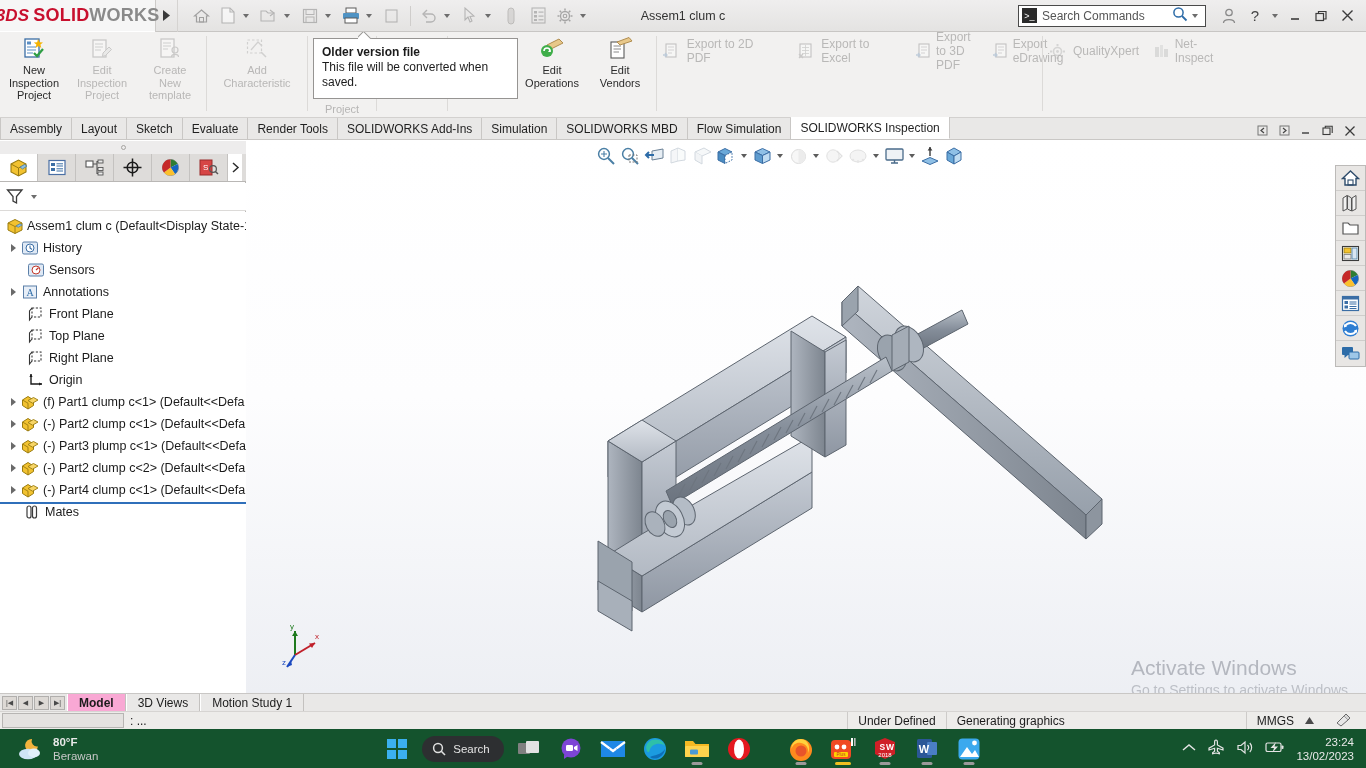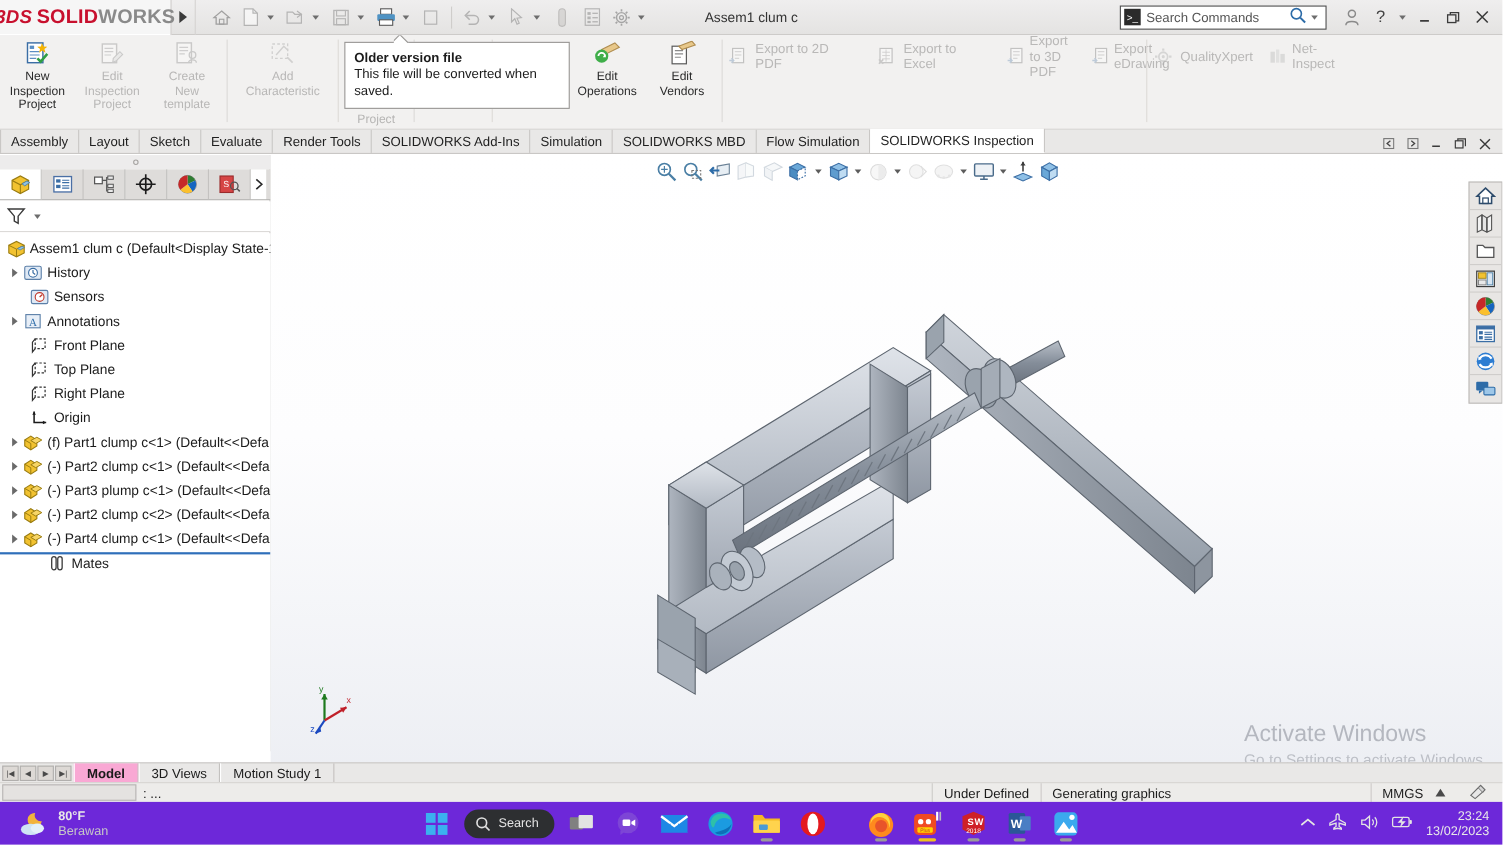--- a/index.html
+++ b/index.html
@@ -183,21 +183,21 @@
     border-top:1px solid #d6d4d2;
   }
   .sb-input{ width:122px; height:15px; background:#e4e2e0; border:1px solid #b7b5b3; margin-left:2px;}
   .sb-dots{ margin-left:6px; color:#1b1b1b;}
   .sb-seg{ padding:0 10px; border-left:1px solid #cdcbc9; height:18px; display:flex; align-items:center;}
   .sb-spacer{ flex:1; }
 
   
   .taskbar{
     position:absolute; left:0; bottom:0; width:1366px; height:39px;
-    background:#6d28d9; display:flex; align-items:center; color:#e8e8e8;
+    background:#14532d; display:flex; align-items:center; color:#e8e8e8;
   }
   .weather{ display:flex; align-items:center; padding-left:16px; gap:9px;}
   .weather-txt{ font-size:11.5px; line-height:14px;}
   .weather-txt .t1{font-weight:bold;}
   .weather-txt .t2{color:#c7c7c7;}
   .tb-center{ position:absolute; left:0; right:0; display:flex; align-items:center;
      justify-content:center; gap:8px; height:39px;}
   .tb-ico{ width:34px;height:34px; display:flex;align-items:center;justify-content:center; position:relative;}
   .tb-ico .run{ position:absolute; bottom:1px; left:50%; transform:translateX(-50%);
      width:11px;height:2.5px;border-radius:2px;background:#9a9a9a;}
@@ -867,21 +867,21 @@
       <span class="tico">
         <svg width="18" height="17" viewBox="0 0 18 17">
             <path d="M1.5 6 L7 2.5 L12.5 6 L12.5 11.5 L7 15 L1.5 11.5 Z" fill="#f2c230" stroke="#9a7c10" stroke-width="1"></path>
             <path d="M7 6.5 L12.5 3.5 L17 6 L11.5 9.2 Z" fill="#f7d566" stroke="#9a7c10" stroke-width=".9"></path>
             <path d="M1.5 6 L7 9.2 V15" fill="none" stroke="#9a7c10" stroke-width=".9"></path>
           </svg>
       </span>
       <span>(-) Part4 clump c&lt;1&gt;  (Default&lt;&lt;Defa</span>
     </div>
 
-    <div class="tnode" style="padding-left:42px">
+    <div class="tnode" style="padding-left:22px">
       <span class="tico">
         <svg width="18" height="16" viewBox="0 0 18 16">
             <rect x="4" y="2" width="4" height="12" rx="2" fill="none" stroke="#3b3b3b" stroke-width="1.2"></rect>
             <rect x="9.5" y="2" width="4" height="12" rx="2" fill="none" stroke="#3b3b3b" stroke-width="1.2"></rect>
           </svg>
       </span>
       <span>Mates</span>
     </div>
 
     <div class="tree-sel-line" style="top:290px"></div>

